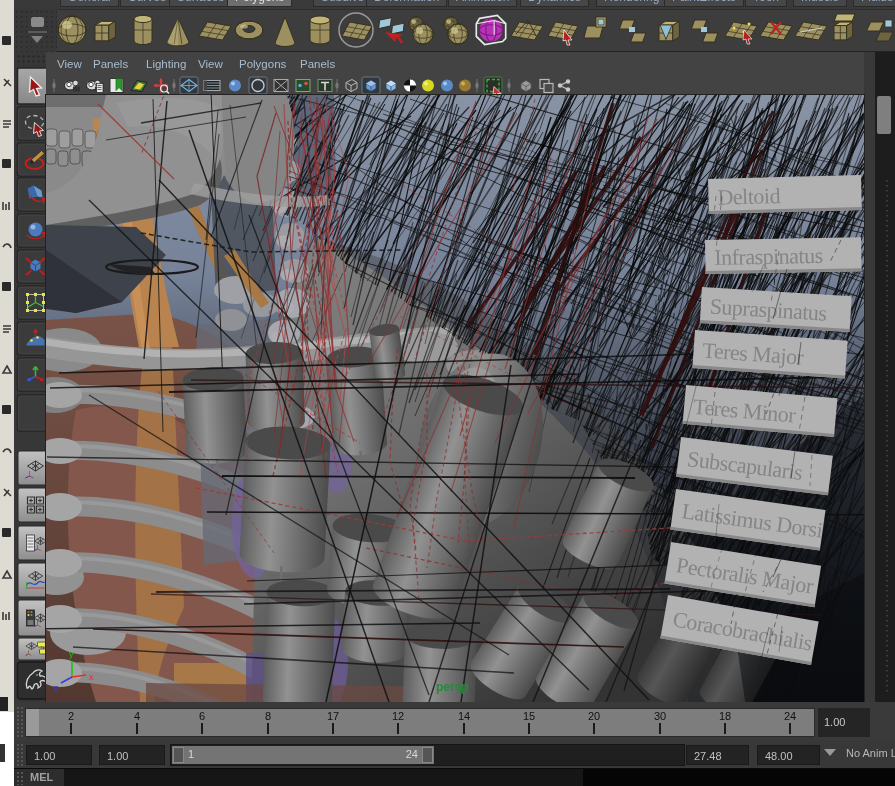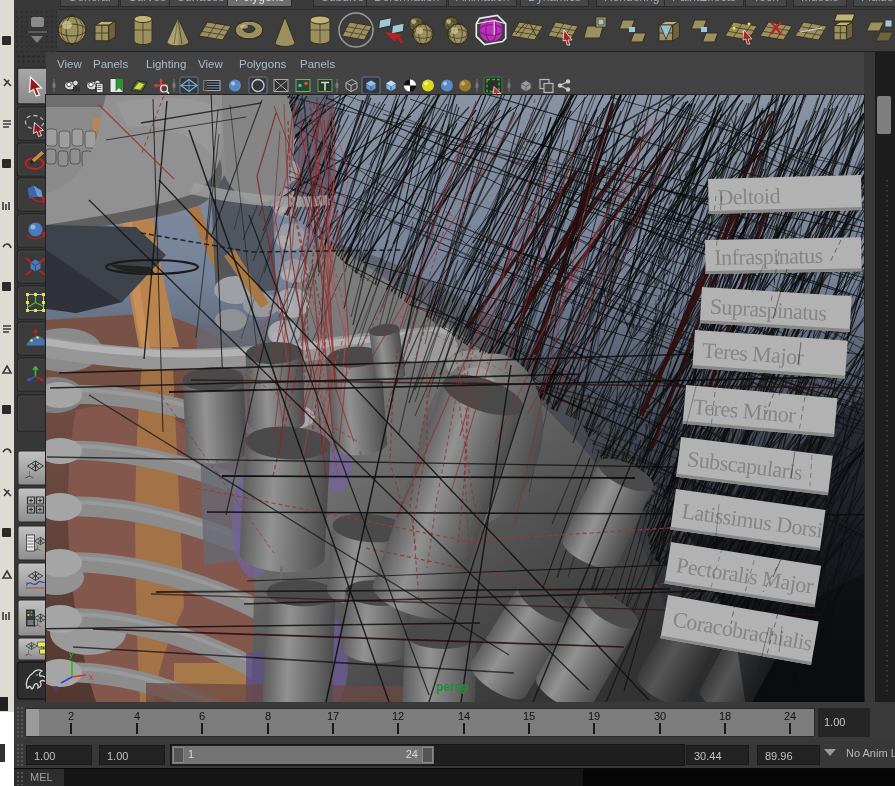--- a/index.html
+++ b/index.html
@@ -25,21 +25,21 @@
 .tick { position:absolute; top:14px; width:2px; height:11px; background:#1a1a1a; }
 #curframe { position:absolute; left:0px; top:0px; width:13px; height:27px; background:#9a9a9a; }
 #timefield { position:absolute; left:804px; top:6px; width:52px; height:29px; background:#252525; color:#c8c8c8; font-size:11px; line-height:29px; padding-left:6px; }
 #rangerow { position:absolute; left:0; top:741px; width:881px; height:27px; background:#383838; }
 .nfield { position:absolute; top:4px; height:20px; background:#232323; color:#c0c0c0; font-size:11px; line-height:20px; padding-left:7px; border:1px solid #1a1a1a; }
 #rangebar { position:absolute; left:156px; top:3px; width:515px; height:22px; background:#1f1f1f; border:1px solid #161616; }
 #rangeinner { position:absolute; left:1px; top:1px; width:262px; height:18px; background:#747474; color:#d8d8d8; font-size:11px; }
 #ddown { position:absolute; left:810px; top:8px; width:0; height:0; border-left:6px solid transparent; border-right:6px solid transparent; border-top:7px solid #999; }
 #animlbl { position:absolute; left:832px; top:6px; font-size:11px; color:#b8b8b8; white-space:nowrap; }
 #melrow { position:absolute; left:0; top:768px; width:881px; height:18px; background:#2d2d2d; border-top:1px solid #0a0a0a; }
-#melrow .lbl { position:absolute; left:16px; top:2px; font-size:11px; color:#a0a0a0; }
+#melrow .lbl { position:absolute; left:16px; top:2px; font-size:11px; color:#a0a0a0;font-weight:bold; }
 #melrow .inp { position:absolute; left:50px; top:0px; width:519px; height:18px; background:#161616; }
 #melrow .res { position:absolute; left:569px; top:0px; width:312px; height:18px; background:#050505; }
 .grip { position:absolute; left:2px; width:7px; background-image:radial-gradient(#555 1px, transparent 1px); background-size:4px 4px; }
 </style></head>
 <body>
 <div id="leftapp">
     <svg width="14" height="712" style="position:absolute;top:0;left:0">
       <rect x="2" y="36" width="9" height="9" fill="#2a2a2a" rx="1"></rect>
 <g transform="translate(1,77)">
         <path d="M3,2 L10,9 M3,9 L8,3" stroke="#3a3a3a" stroke-width="1.6" fill="none"></path>
@@ -2023,21 +2023,21 @@
 <div class="tnum" style="left:230px">8</div>
 <div class="tick" style="left:241px"></div>
 <div class="tnum" style="left:295px">17</div>
 <div class="tick" style="left:306px"></div>
 <div class="tnum" style="left:360px">12</div>
 <div class="tick" style="left:371px"></div>
 <div class="tnum" style="left:426px">14</div>
 <div class="tick" style="left:437px"></div>
 <div class="tnum" style="left:491px">15</div>
 <div class="tick" style="left:502px"></div>
-<div class="tnum" style="left:556px">19</div>
+<div class="tnum" style="left:556px">20</div>
 <div class="tick" style="left:567px"></div>
 <div class="tnum" style="left:622px">30</div>
 <div class="tick" style="left:633px"></div>
 <div class="tnum" style="left:687px">18</div>
 <div class="tick" style="left:698px"></div>
 <div class="tnum" style="left:752px">24</div>
 <div class="tick" style="left:763px"></div>
         <div id="curframe"></div>
       </div>
       <div id="timefield">1.00</div>
@@ -2047,22 +2047,22 @@
 <div class="nfield" style="left:12px;width:66px">1.00</div>
 <div class="nfield" style="left:85px;width:66px">1.00</div>
 <div id="rangebar">
         <div id="rangeinner">
           <span style="position:absolute;left:16px;top:2px">1</span>
           <span style="position:absolute;right:16px;top:2px">24</span>
 <div style="position:absolute;left:1px;top:1px;width:11px;height:16px;background:#555;border:1px solid #888"></div>
 <div style="position:absolute;right:1px;top:1px;width:11px;height:16px;background:#555;border:1px solid #888"></div>
 </div>
       </div>
-<div class="nfield" style="left:672px;width:63px">30.44</div>
-<div class="nfield" style="left:743px;width:63px">89.96</div>
+<div class="nfield" style="left:672px;width:63px">27.48</div>
+<div class="nfield" style="left:743px;width:63px">48.00</div>
 <div id="ddown"></div>
 <div id="animlbl">No Anim L</div>
 </div>
 <div id="melrow">
       <div class="grip" style="top:2px;height:14px"></div>
       <span class="lbl">MEL</span>
       <div class="inp"></div>
       <div class="res"></div>
     </div>
 </div>

